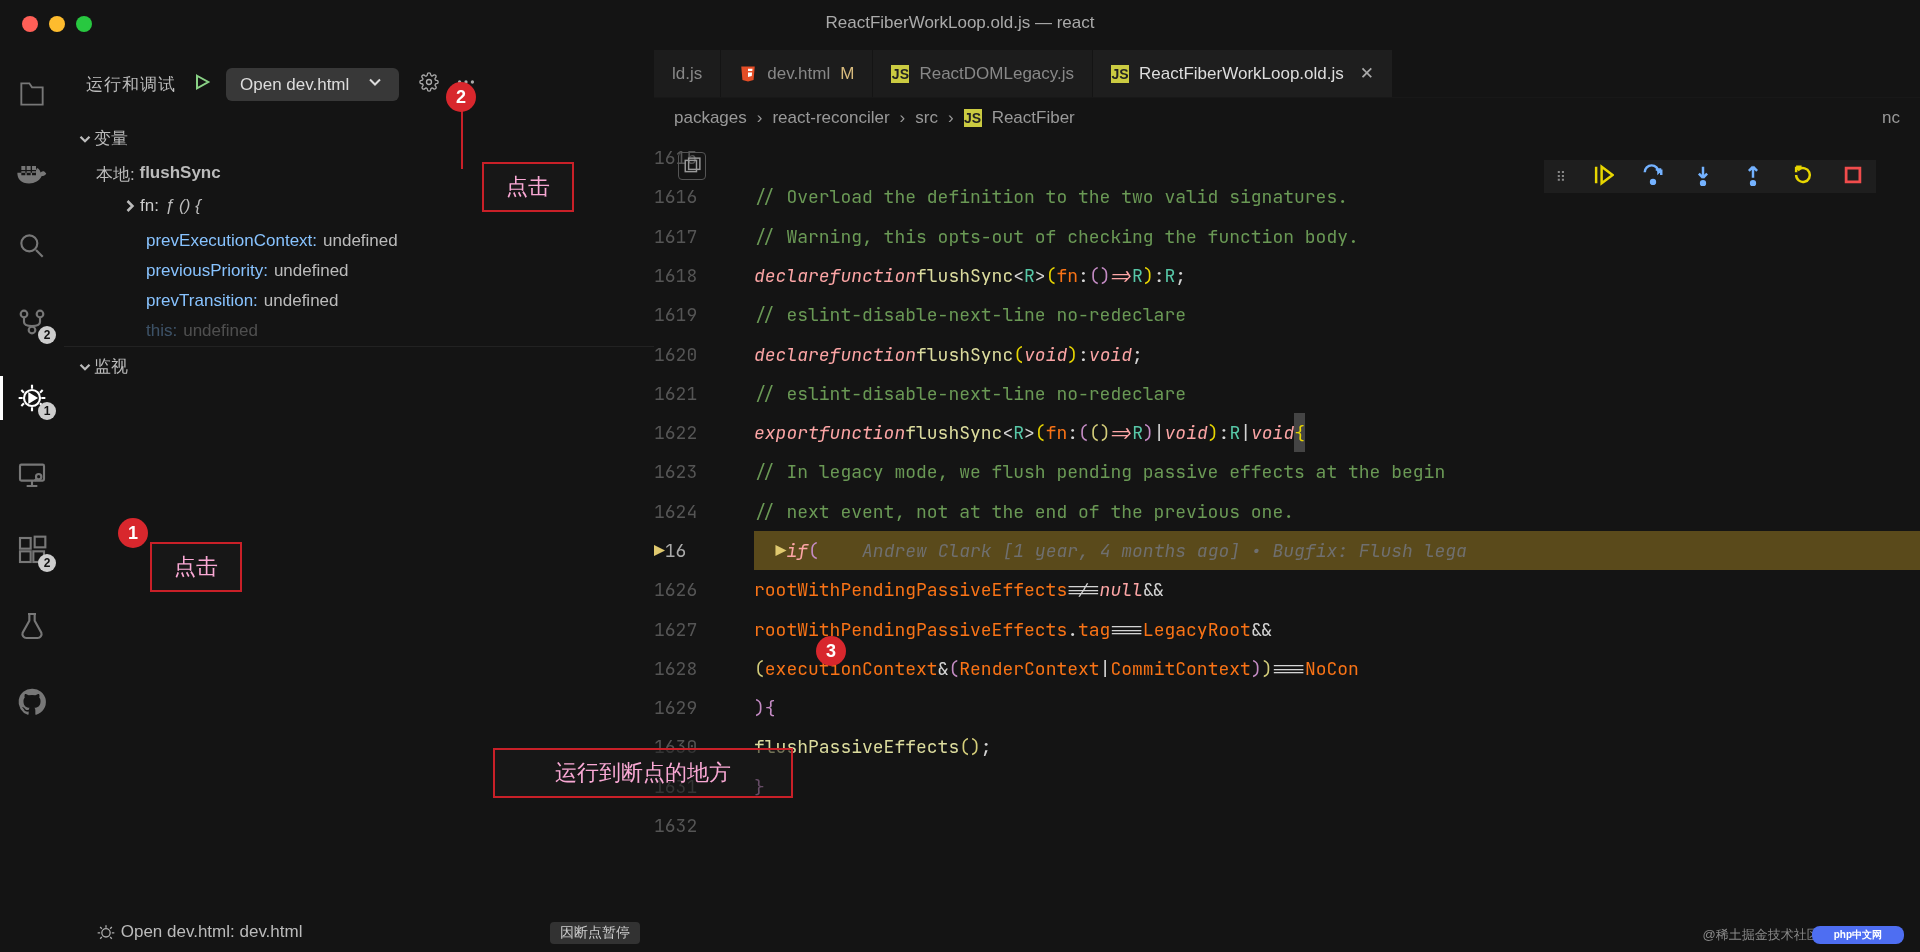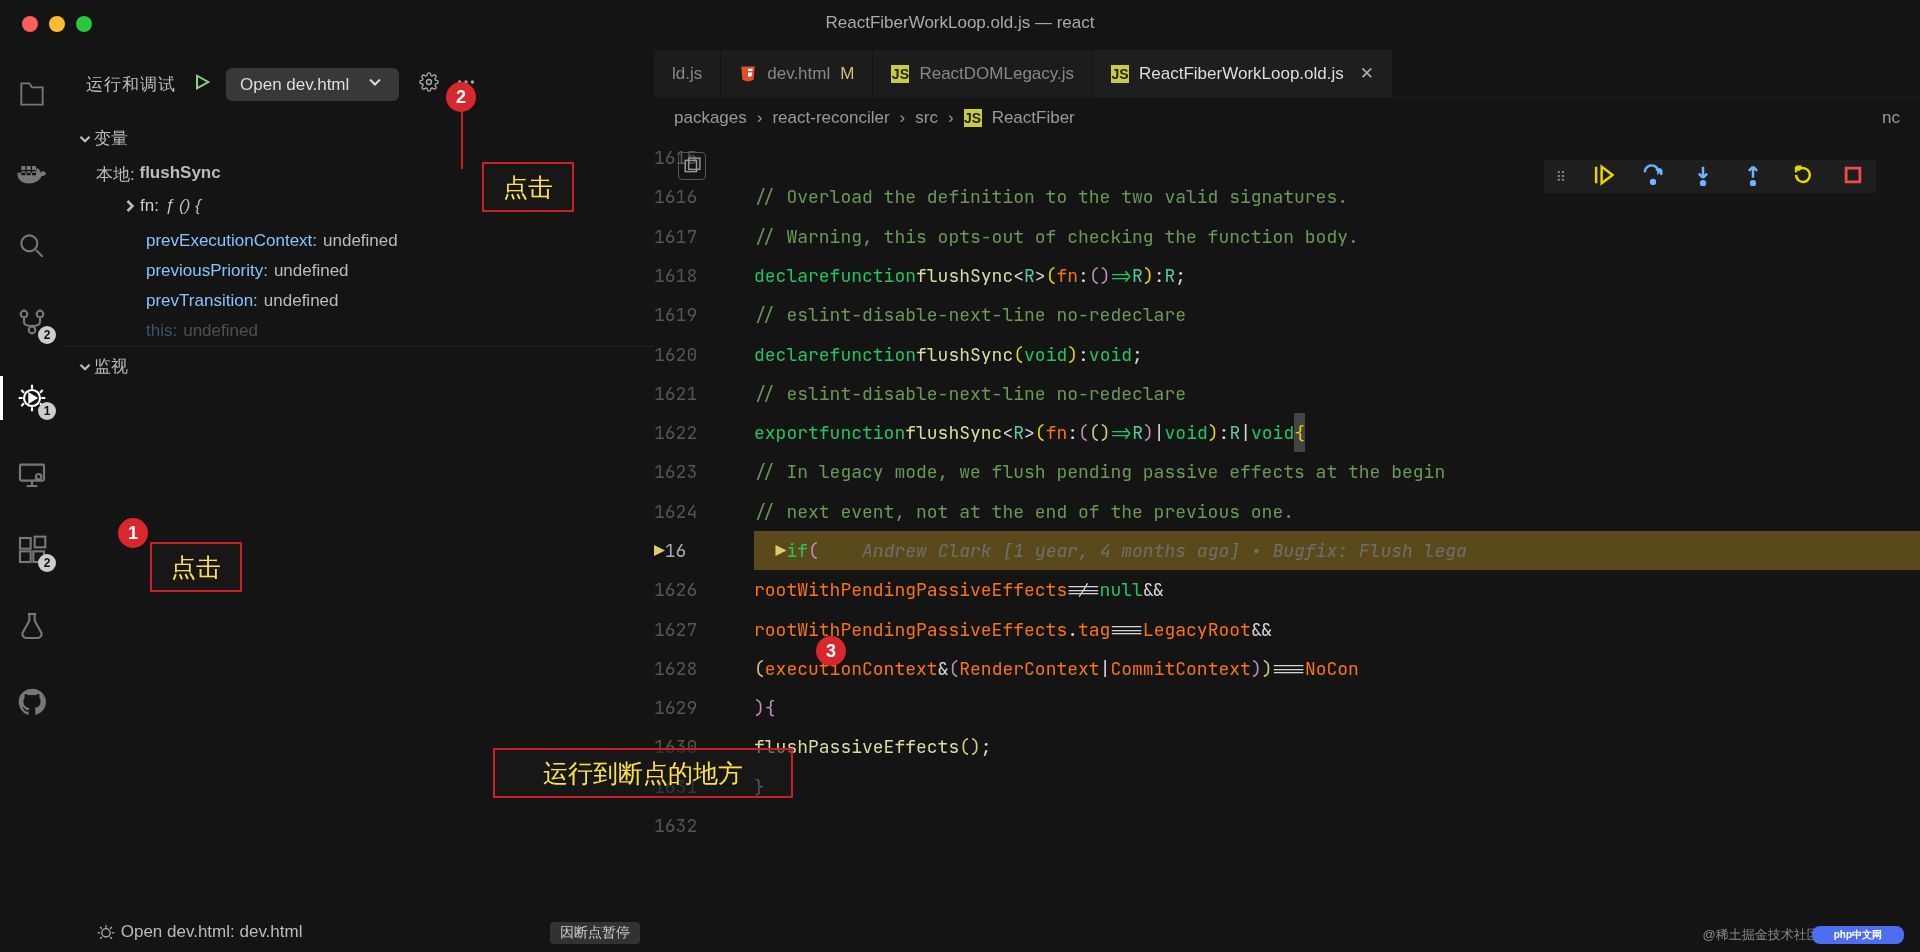--- a/index.html
+++ b/index.html
@@ -200,21 +200,21 @@
 .gutter .cur { color: #aaa; }
 .code {
   flex: 1;
   white-space: pre;
   overflow: hidden;
   position: relative;
 }
 .line { height: 39.3px; display:flex; align-items:center; }
 .hl-line { background: #5a4a1b; }
 .c-comment { color: #6a9955; }
-.c-kw { color: #22c55e; }
+.c-kw { color: #fca5a5; font-style: italic; }
 .c-fn { color: #dcdc9e; }
 .c-type { color: #57c7a7; }
 .c-paren { color: #e8d600; }
 .c-op { color: #d4d4d4; }
 .c-var { color: #f97316; }
 .c-scope { color: #c48bc4; }
 .c-yellow { color: #d4cd7a; }
 .c-blame { color: #6f6f6f; font-style: italic; }
 .bp-marker {
   position: relative;
@@ -229,24 +229,24 @@
 }
 .border-exec {
   border-left: 2px solid #3794ff;
   margin-left: -2px;
   padding-left: 0;
 }
 
 .anno {
   position: absolute;
   border: 2px solid #c92028;
-  color: #fde047;
+  color: #f9a8d4;
   background: rgba(25,25,25,0.55);
   font-family: -apple-system, sans-serif;
-  font-size: 25px;
+  font-size: 22px;
   display: flex;
   align-items: center;
   justify-content: center;
   z-index: 20;
 }
 .anno-circle {
   position: absolute;
   width: 30px; height: 30px;
   border-radius: 50%;
   background: #d8272d;

